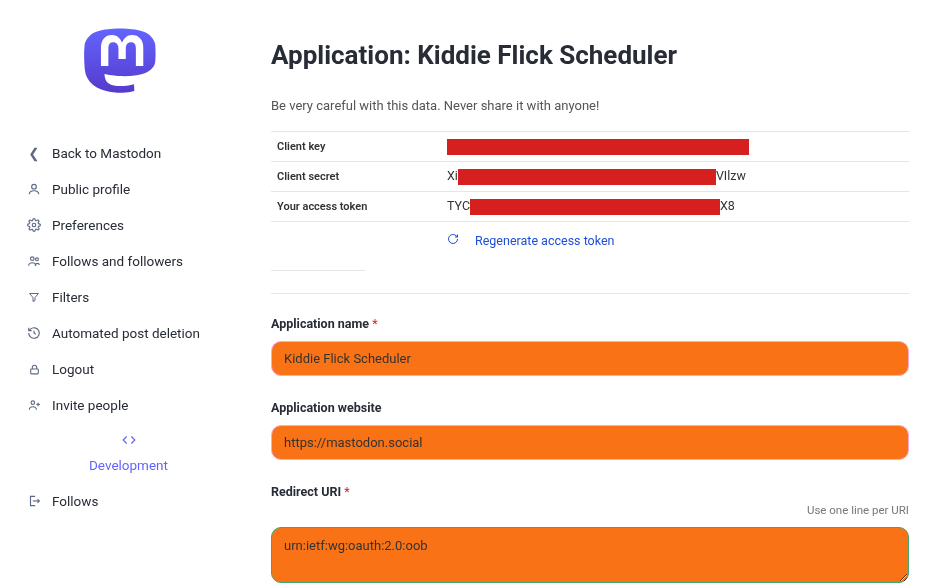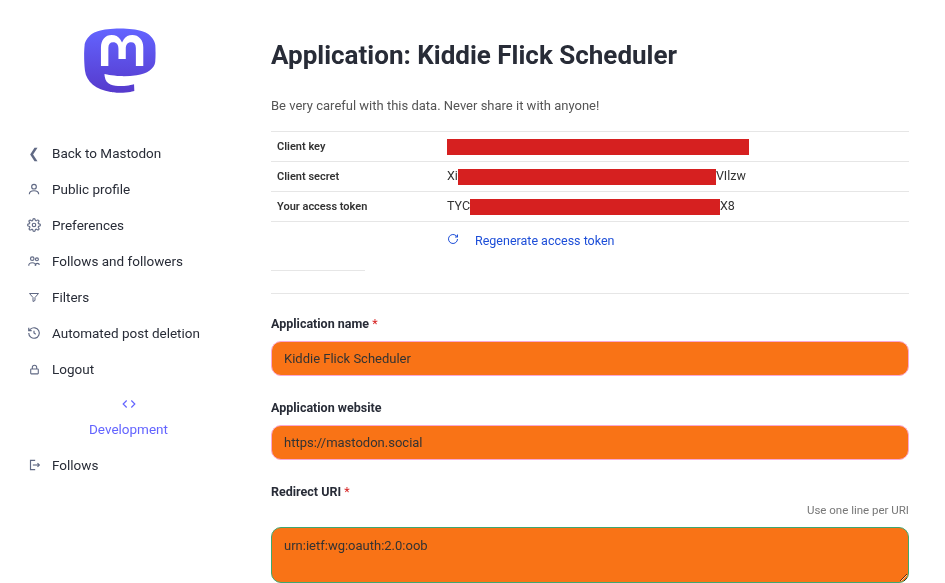--- a/index.html
+++ b/index.html
@@ -145,20 +145,31 @@
         <span>Automated post deletion</span>
       </li>
       <li class="nav-item">
         <span class="nav-icon">
           <svg width="13" height="13" viewBox="0 0 24 24" fill="none" stroke="currentColor" stroke-width="2">
               <rect x="5" y="11" width="14" height="9" rx="1"></rect>
               <path d="M8 11V8a4 4 0 0 1 8 0v3"></path>
             </svg>
         </span>
         <span>Logout</span>
+      </li>
+      <li class="nav-item">
+        <span class="nav-icon">
+          <svg width="14" height="14" viewBox="0 0 24 24" fill="none" stroke="currentColor" stroke-width="2">
+              <circle cx="10" cy="8" r="3"></circle>
+              <path d="M4 20c0-3 3-5 6-5s6 2 6 5"></path>
+              <path d="M19 8v6"></path>
+              <path d="M16 11h6"></path>
+            </svg>
+        </span>
+        <span>Invite people</span>
       </li>
       <li class="nav-item active">
         <span class="nav-icon">
           <svg width="14" height="14" viewBox="0 0 24 24" fill="none" stroke="currentColor" stroke-width="2">
               <path d="M8 6l-6 6 6 6"></path>
               <path d="M16 6l6 6-6 6"></path>
             </svg>
         </span>
         <span>Development</span>
       </li>

